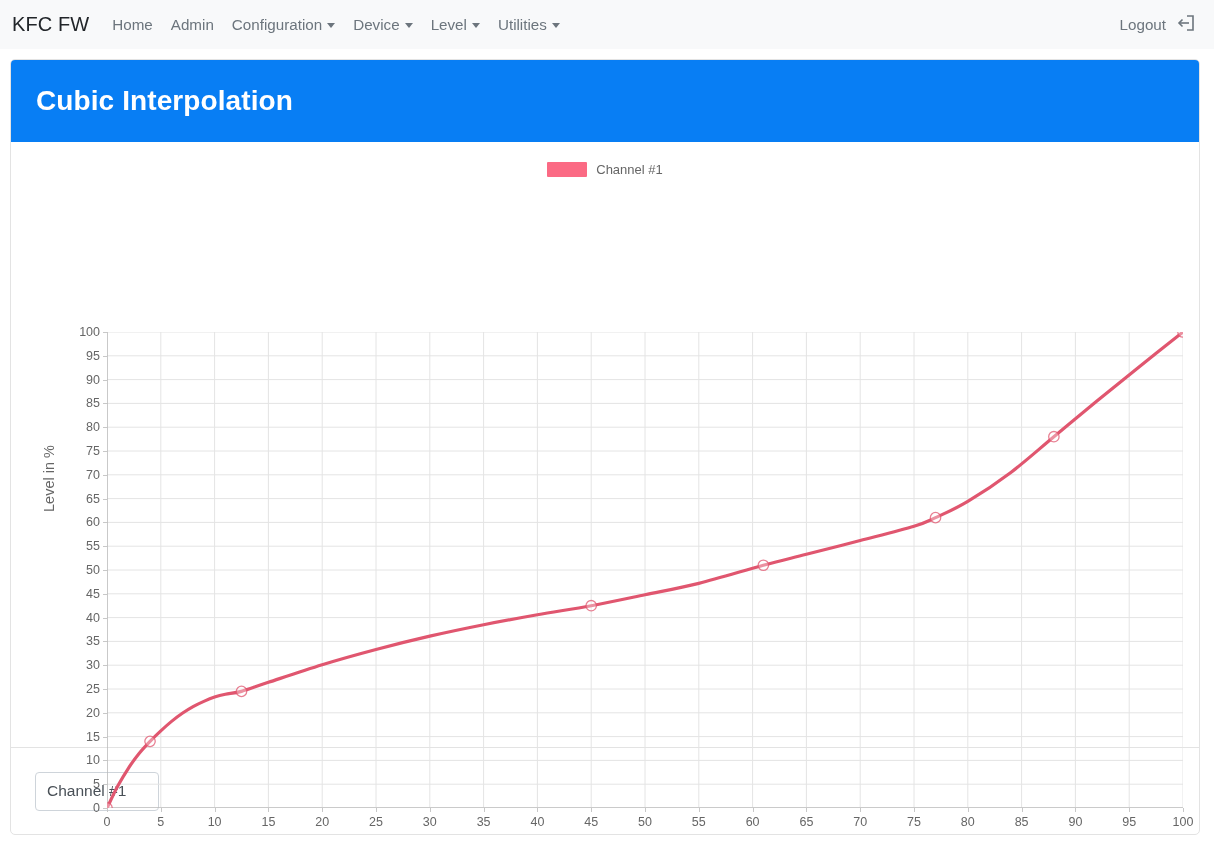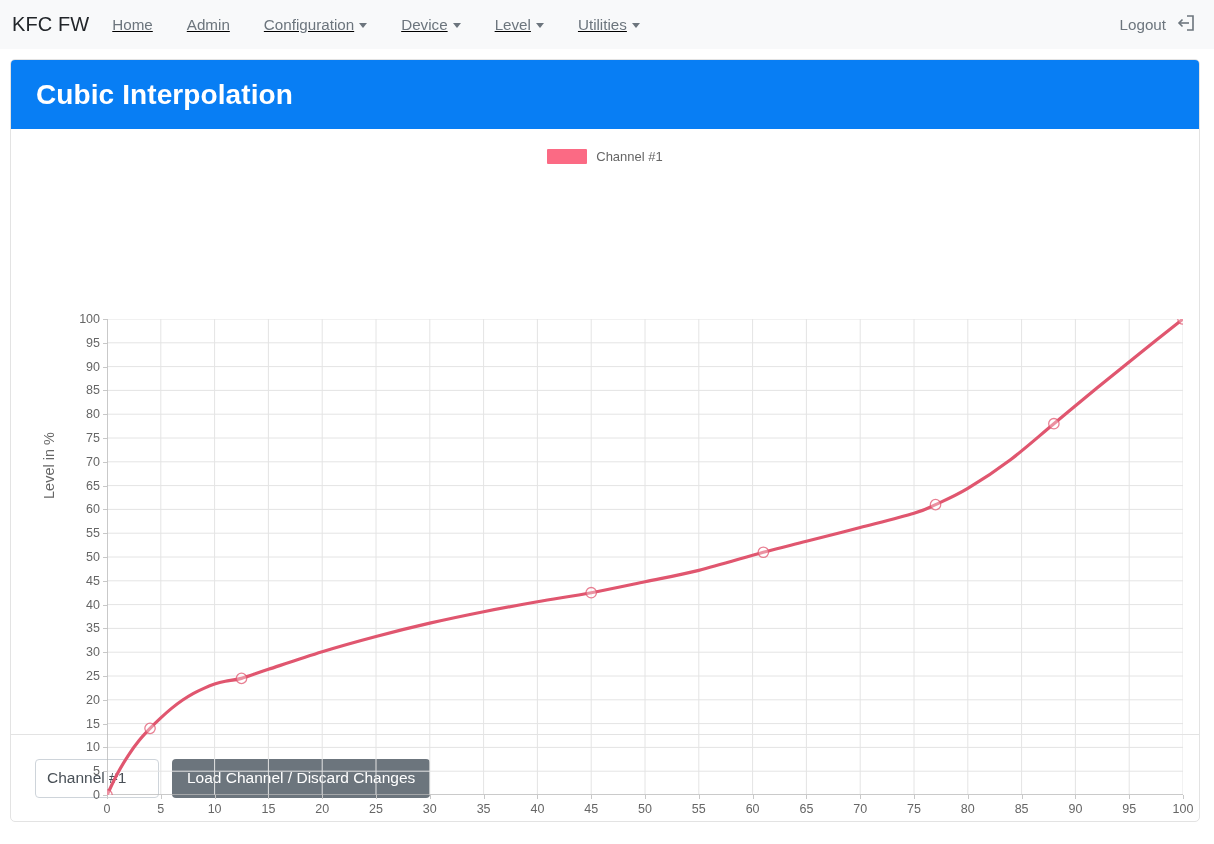--- a/index.html
+++ b/index.html
@@ -20,21 +20,21 @@
     padding: 0 14px 0 12px;
     border-bottom: 1px solid #ffffff;
   }
   .brand {
     font-size: 20px;
     color: #212529;
     margin-right: 14px;
     letter-spacing: .1px;
     white-space: nowrap;
   }
-  .nav-links { display: flex; align-items: center; gap: 16px; text-decoration: underline; }
+  .nav-links { display: flex; align-items: center; gap: 0px; }
   .nav-item {
     font-size: 15.2px;
     color: #6c757d;
     padding: 6px 9px;
     white-space: nowrap;
     display: flex;
     align-items: center;
     gap: 5px;
     cursor: pointer;
   }
@@ -56,21 +56,21 @@
   
   .card {
     margin: 9px 14px 0 10px;
     border: 1px solid #e3e3e3;
     border-radius: 5px;
     background: #fff;
     overflow: hidden;
   }
   .card-header {
     background: #087ef4;
-    height: 69px;
+    height: 82px;
     display: flex;
     align-items: center;
     padding-left: 25px;
   }
   .card-header h1 {
     margin: 0;
     font-size: 28px;
     font-weight: bold;
     color: #ffffff;
     letter-spacing: .1px;
@@ -281,16 +281,15 @@
             <circle cx="828.52" cy="185.64" r="5.2" fill="#ffffff" fill-opacity="0.35" stroke="#e0566f" stroke-opacity="0.75" stroke-width="1.3"></circle>
             <circle cx="946.88" cy="104.71999999999997" r="5.2" fill="#ffffff" fill-opacity="0.35" stroke="#e0566f" stroke-opacity="0.75" stroke-width="1.3"></circle>
             <circle cx="1076" cy="0" r="5.2" fill="#ffffff" fill-opacity="0.35" stroke="#e0566f" stroke-opacity="0.75" stroke-width="1.3"></circle>
           </svg>
       <div class="ytick" style="top: 476px;">0</div><div class="tickmark-y" style="top: 476px;"></div><div class="ytick" style="top: 452.2px;">5</div><div class="tickmark-y" style="top: 452.2px;"></div><div class="ytick" style="top: 428.4px;">10</div><div class="tickmark-y" style="top: 428.4px;"></div><div class="ytick" style="top: 404.6px;">15</div><div class="tickmark-y" style="top: 404.6px;"></div><div class="ytick" style="top: 380.8px;">20</div><div class="tickmark-y" style="top: 380.8px;"></div><div class="ytick" style="top: 357px;">25</div><div class="tickmark-y" style="top: 357px;"></div><div class="ytick" style="top: 333.2px;">30</div><div class="tickmark-y" style="top: 333.2px;"></div><div class="ytick" style="top: 309.4px;">35</div><div class="tickmark-y" style="top: 309.4px;"></div><div class="ytick" style="top: 285.6px;">40</div><div class="tickmark-y" style="top: 285.6px;"></div><div class="ytick" style="top: 261.8px;">45</div><div class="tickmark-y" style="top: 261.8px;"></div><div class="ytick" style="top: 238px;">50</div><div class="tickmark-y" style="top: 238px;"></div><div class="ytick" style="top: 214.2px;">55</div><div class="tickmark-y" style="top: 214.2px;"></div><div class="ytick" style="top: 190.4px;">60</div><div class="tickmark-y" style="top: 190.4px;"></div><div class="ytick" style="top: 166.6px;">65</div><div class="tickmark-y" style="top: 166.6px;"></div><div class="ytick" style="top: 142.8px;">70</div><div class="tickmark-y" style="top: 142.8px;"></div><div class="ytick" style="top: 119px;">75</div><div class="tickmark-y" style="top: 119px;"></div><div class="ytick" style="top: 95.2px;">80</div><div class="tickmark-y" style="top: 95.2px;"></div><div class="ytick" style="top: 71.4px;">85</div><div class="tickmark-y" style="top: 71.4px;"></div><div class="ytick" style="top: 47.6px;">90</div><div class="tickmark-y" style="top: 47.6px;"></div><div class="ytick" style="top: 23.8px;">95</div><div class="tickmark-y" style="top: 23.8px;"></div><div class="ytick" style="top: 0px;">100</div><div class="tickmark-y" style="top: 0px;"></div><div class="xtick" style="left: 0px;">0</div><div class="tickmark-x" style="left: 0px;"></div><div class="xtick" style="left: 53.8px;">5</div><div class="tickmark-x" style="left: 53.8px;"></div><div class="xtick" style="left: 107.6px;">10</div><div class="tickmark-x" style="left: 107.6px;"></div><div class="xtick" style="left: 161.4px;">15</div><div class="tickmark-x" style="left: 161.4px;"></div><div class="xtick" style="left: 215.2px;">20</div><div class="tickmark-x" style="left: 215.2px;"></div><div class="xtick" style="left: 269px;">25</div><div class="tickmark-x" style="left: 269px;"></div><div class="xtick" style="left: 322.8px;">30</div><div class="tickmark-x" style="left: 322.8px;"></div><div class="xtick" style="left: 376.6px;">35</div><div class="tickmark-x" style="left: 376.6px;"></div><div class="xtick" style="left: 430.4px;">40</div><div class="tickmark-x" style="left: 430.4px;"></div><div class="xtick" style="left: 484.2px;">45</div><div class="tickmark-x" style="left: 484.2px;"></div><div class="xtick" style="left: 538px;">50</div><div class="tickmark-x" style="left: 538px;"></div><div class="xtick" style="left: 591.8px;">55</div><div class="tickmark-x" style="left: 591.8px;"></div><div class="xtick" style="left: 645.6px;">60</div><div class="tickmark-x" style="left: 645.6px;"></div><div class="xtick" style="left: 699.4px;">65</div><div class="tickmark-x" style="left: 699.4px;"></div><div class="xtick" style="left: 753.2px;">70</div><div class="tickmark-x" style="left: 753.2px;"></div><div class="xtick" style="left: 807px;">75</div><div class="tickmark-x" style="left: 807px;"></div><div class="xtick" style="left: 860.8px;">80</div><div class="tickmark-x" style="left: 860.8px;"></div><div class="xtick" style="left: 914.6px;">85</div><div class="tickmark-x" style="left: 914.6px;"></div><div class="xtick" style="left: 968.4px;">90</div><div class="tickmark-x" style="left: 968.4px;"></div><div class="xtick" style="left: 1022.2px;">95</div><div class="tickmark-x" style="left: 1022.2px;"></div><div class="xtick" style="left: 1076px;">100</div><div class="tickmark-x" style="left: 1076px;"></div></div>
     </div>
   </div>
 
   <div class="card-footer">
     <div class="channel-select">Channel #1</div>
-    <div class="btn btn-secondary">Load Channel / Discard Changes</div>
   </div>
 
 </div>
 
 </body></html>

